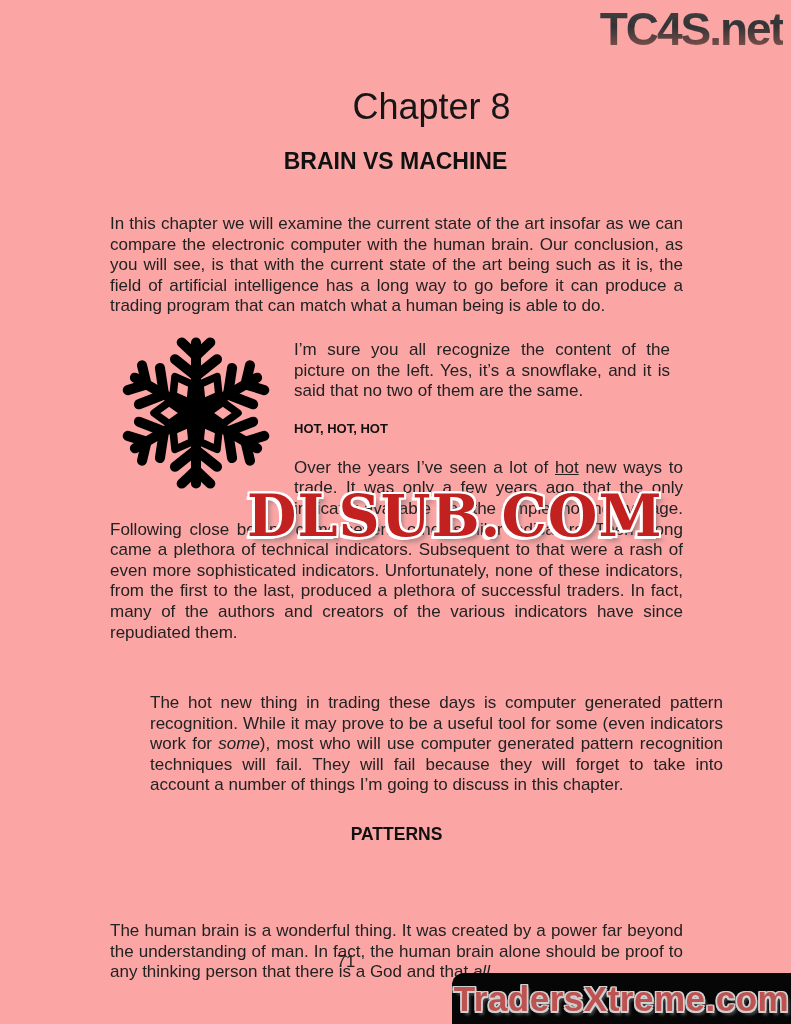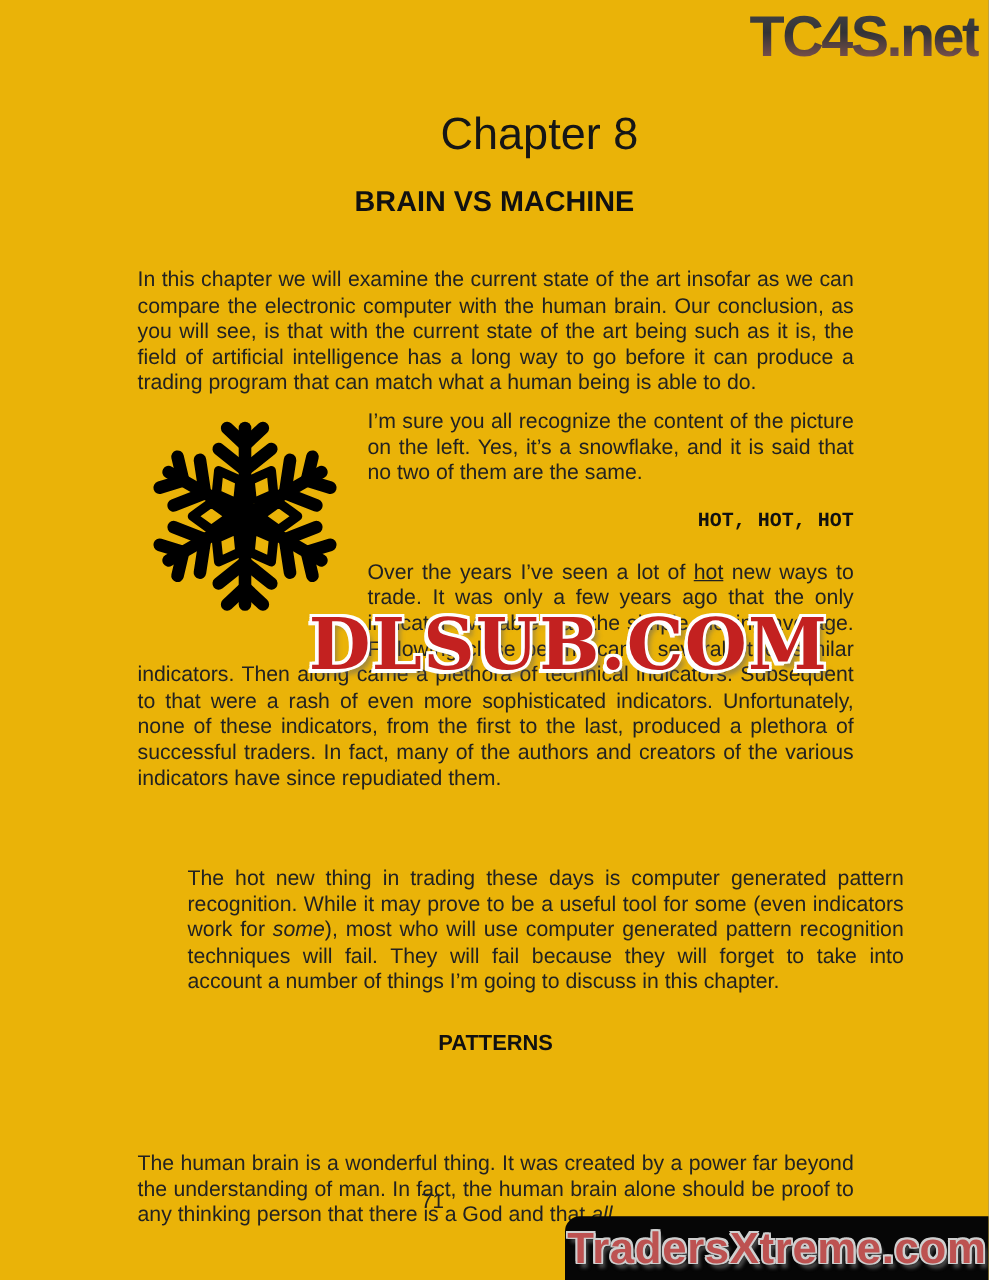--- a/index.html
+++ b/index.html
@@ -1,19 +1,19 @@
 <!DOCTYPE html>
 <html><head>
 <meta charset="utf-8">
 <style>
   html,body{margin:0;padding:0;background:#888;}
   .page{
     position:relative;
     width:791px;height:1024px;
-    background:#eab308;
+    background:#fca5a5;
     margin:0 auto;
     overflow:hidden;
     font-family:"Liberation Sans", sans-serif;
     color:#1d1d1d;
   }
   
   .tc4s{
     position:absolute;top:2px;right:8px;
     font-size:46px;font-weight:bold;letter-spacing:-2px;
     background:linear-gradient(#47474a 0%, #333336 45%, #6b4a46 75%, #9c625a 100%);
@@ -31,22 +31,22 @@
   .body-text{
     font-size:17px;line-height:20.6px;text-align:justify;color:#222;
   }
   .intro{position:absolute;top:197px;left:110px;width:573px;}
   .flow-wrap{position:absolute;top:327px;left:110px;width:573px;}
   .snowflake{
     float:left;width:172px;height:188px;margin:2px 10px 0 2px;
   }
   .snowflake svg{display:block;width:168px;height:168px;}
   .hot-heading{
-    font-size:16px;font-weight:bold;text-align:right;
-    margin:19px 0 22px 0;color:#111;font-family:Liberation Mono, monospace;
+    font-size:13px;font-weight:bold;text-align:left;
+    margin:19px 0 22px 0;color:#111;
   }
   .u{text-decoration:underline;}
   .it{font-style:italic;}
   .para-tool{position:absolute;top:676px;left:110px;width:573px;margin-left:40px;}
   .patterns-heading{
     position:absolute;top:824px;left:110px;width:573px;
     text-align:center;font-size:17.5px;font-weight:bold;color:#111;
   }
   .para-brain{position:absolute;top:904px;left:110px;width:573px;}
   .page-number{
@@ -115,21 +115,21 @@
         <use href="#branch" transform="rotate(300)"></use>
         <use href="#leaf" transform="rotate(30)"></use>
         <use href="#leaf" transform="rotate(90)"></use>
         <use href="#leaf" transform="rotate(150)"></use>
         <use href="#leaf" transform="rotate(210)"></use>
         <use href="#leaf" transform="rotate(270)"></use>
         <use href="#leaf" transform="rotate(330)"></use>
       </svg>
     </div>
 
-    <p class="body-text" style="margin:0;">I’m sure you all recognize the content of the picture on the left. Yes, it’s a snowflake, and it is said that no two of them are the same.</p>
+    <p class="body-text" style="margin:13px;">I’m sure you all recognize the content of the picture on the left. Yes, it’s a snowflake, and it is said that no two of them are the same.</p>
 
     <div class="hot-heading">HOT, HOT, HOT</div>
 
     <p class="body-text" style="margin:0;"><span>Over the years I’ve seen a lot of </span><span class="u">hot</span><span> new ways to trade.   It was only a few years ago that the only indicator available was the simple moving average. Following close behind came several other similar indicators. Then along came a plethora of technical indicators. Subsequent to that were a rash of even more sophisticated indicators. Unfortunately, none of these indicators, from the first to the last, produced a plethora of successful traders.  In fact, many of the authors and creators of the various indicators have since repudiated them.</span></p>
   </div>
 
   <p class="body-text para-tool"><span>The hot new thing in trading these days is computer generated pattern recognition.  While it may prove to be a useful tool for some (even indicators work for </span><span class="it">some</span><span>), most who will use computer generated pattern recognition techniques will fail. They will fail because they will forget to take into account a number of things I’m going to discuss in this chapter.</span></p>
 
   <div class="patterns-heading">PATTERNS</div>
 

